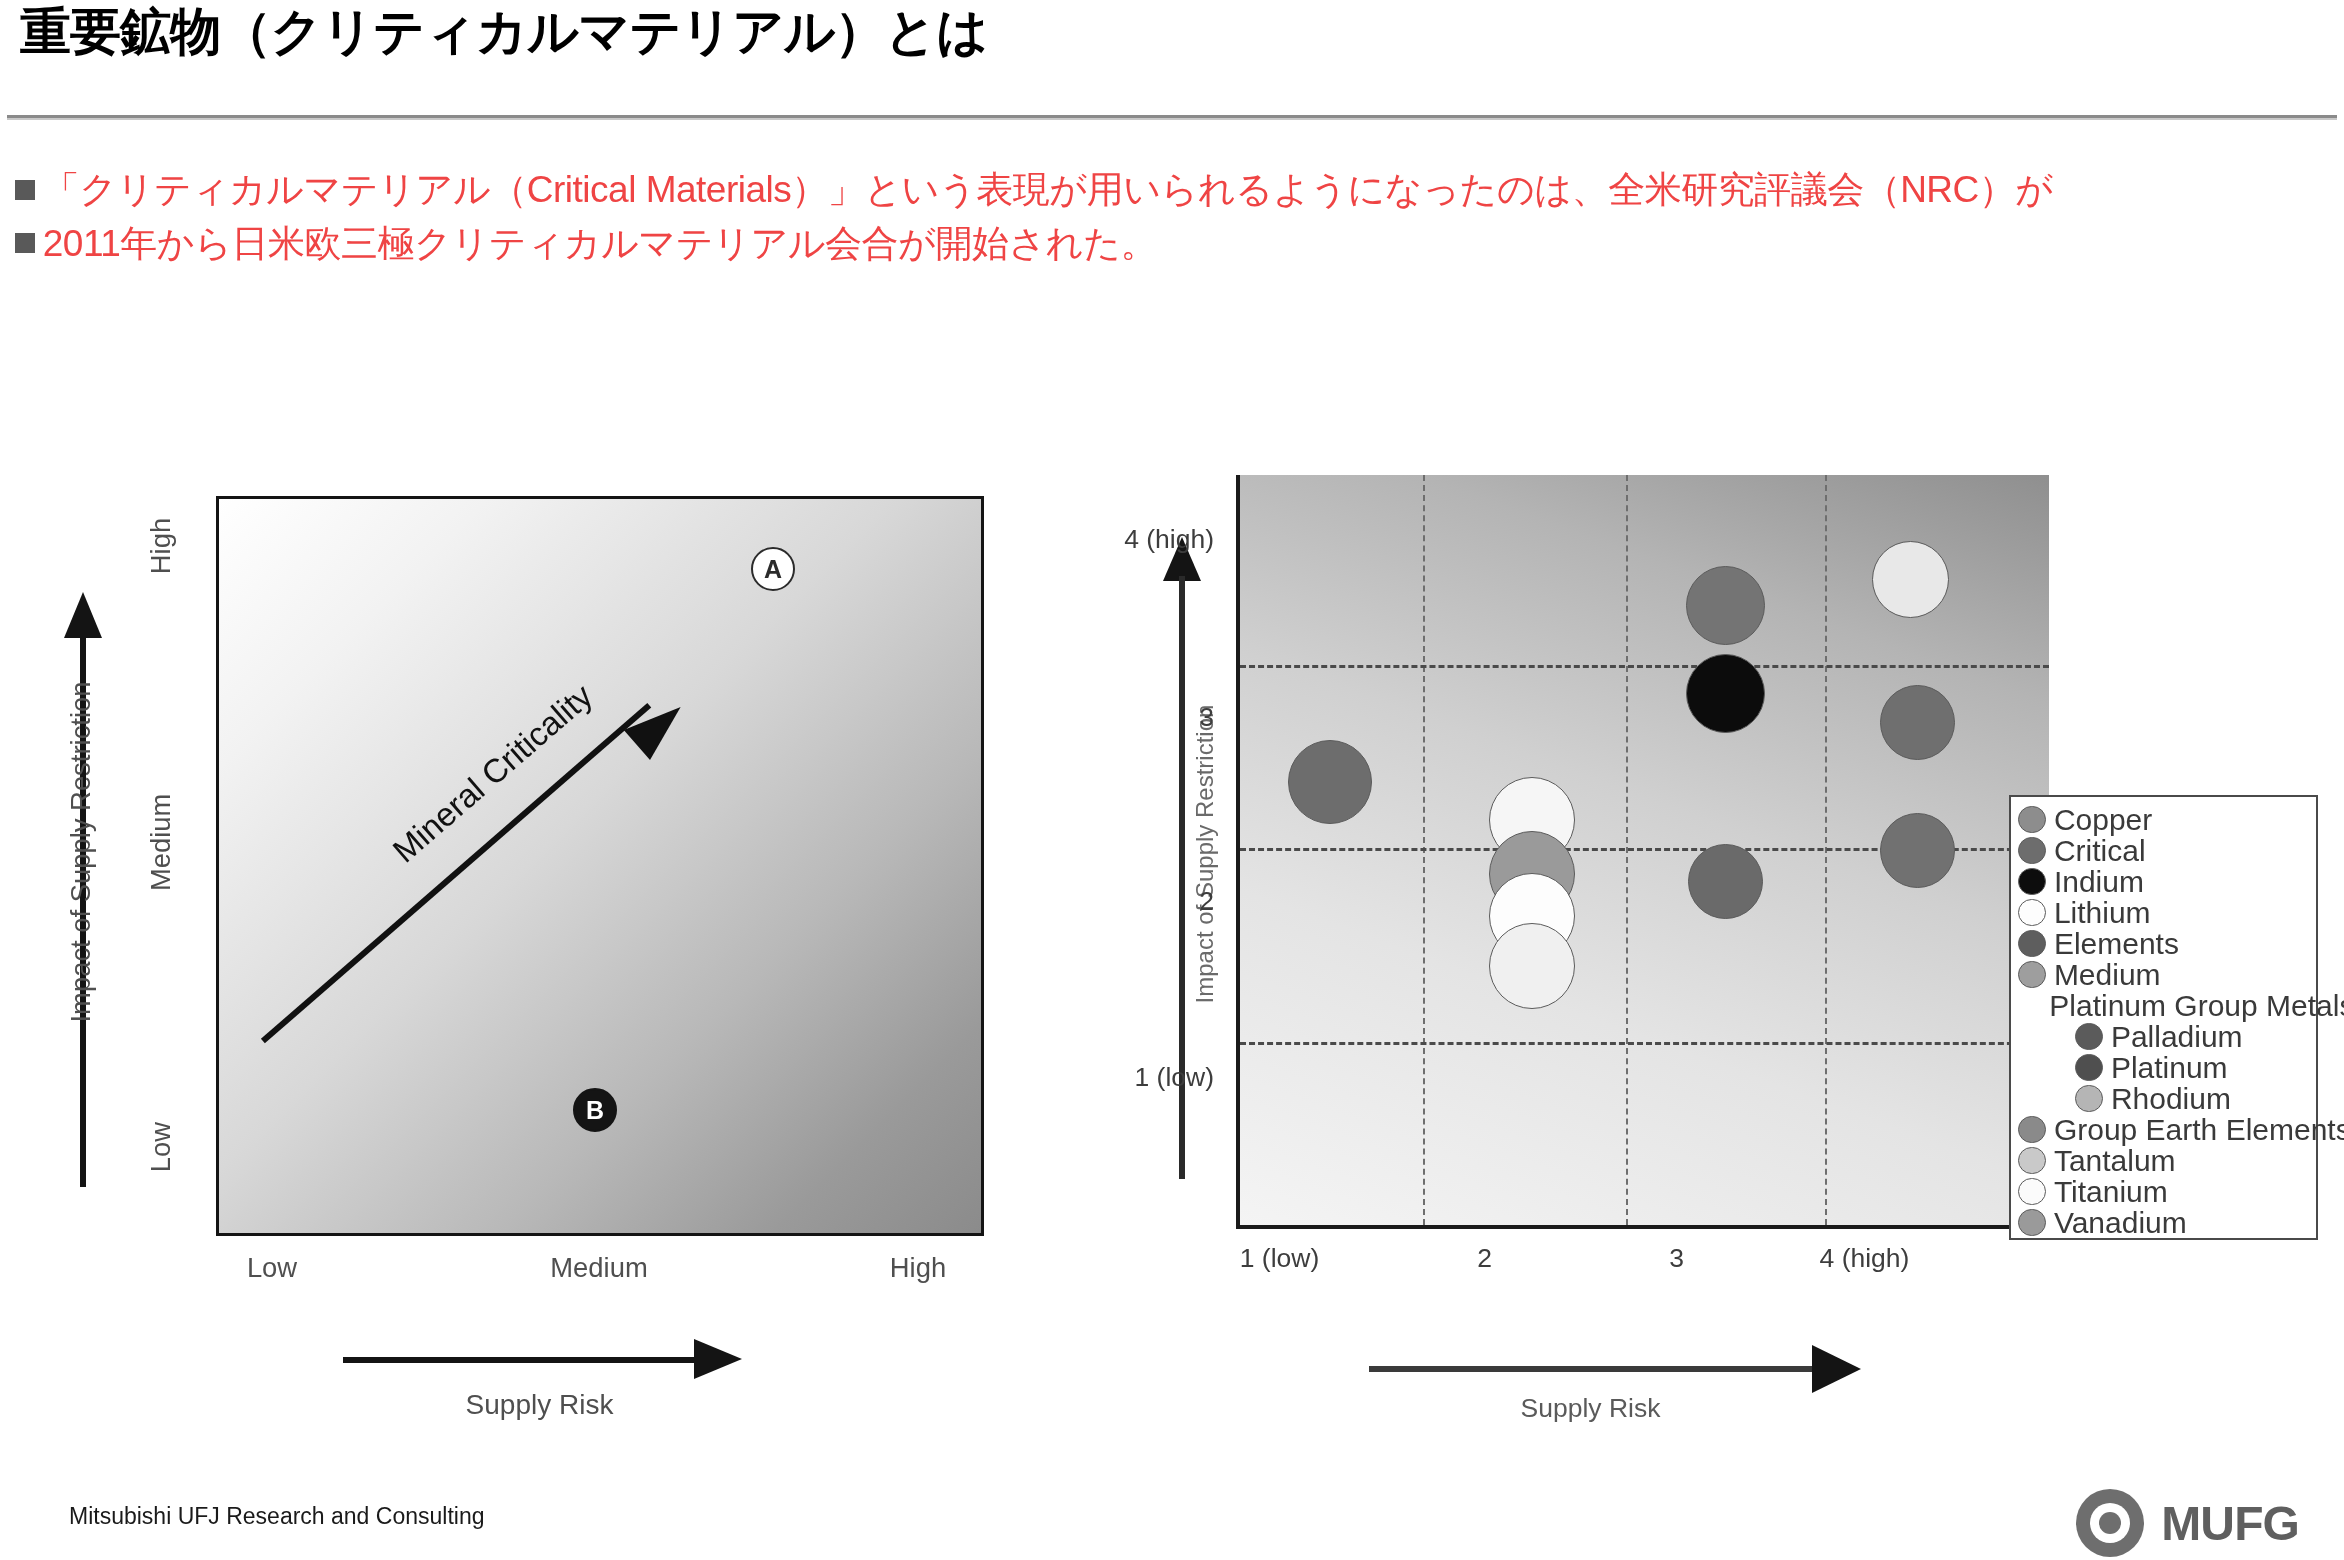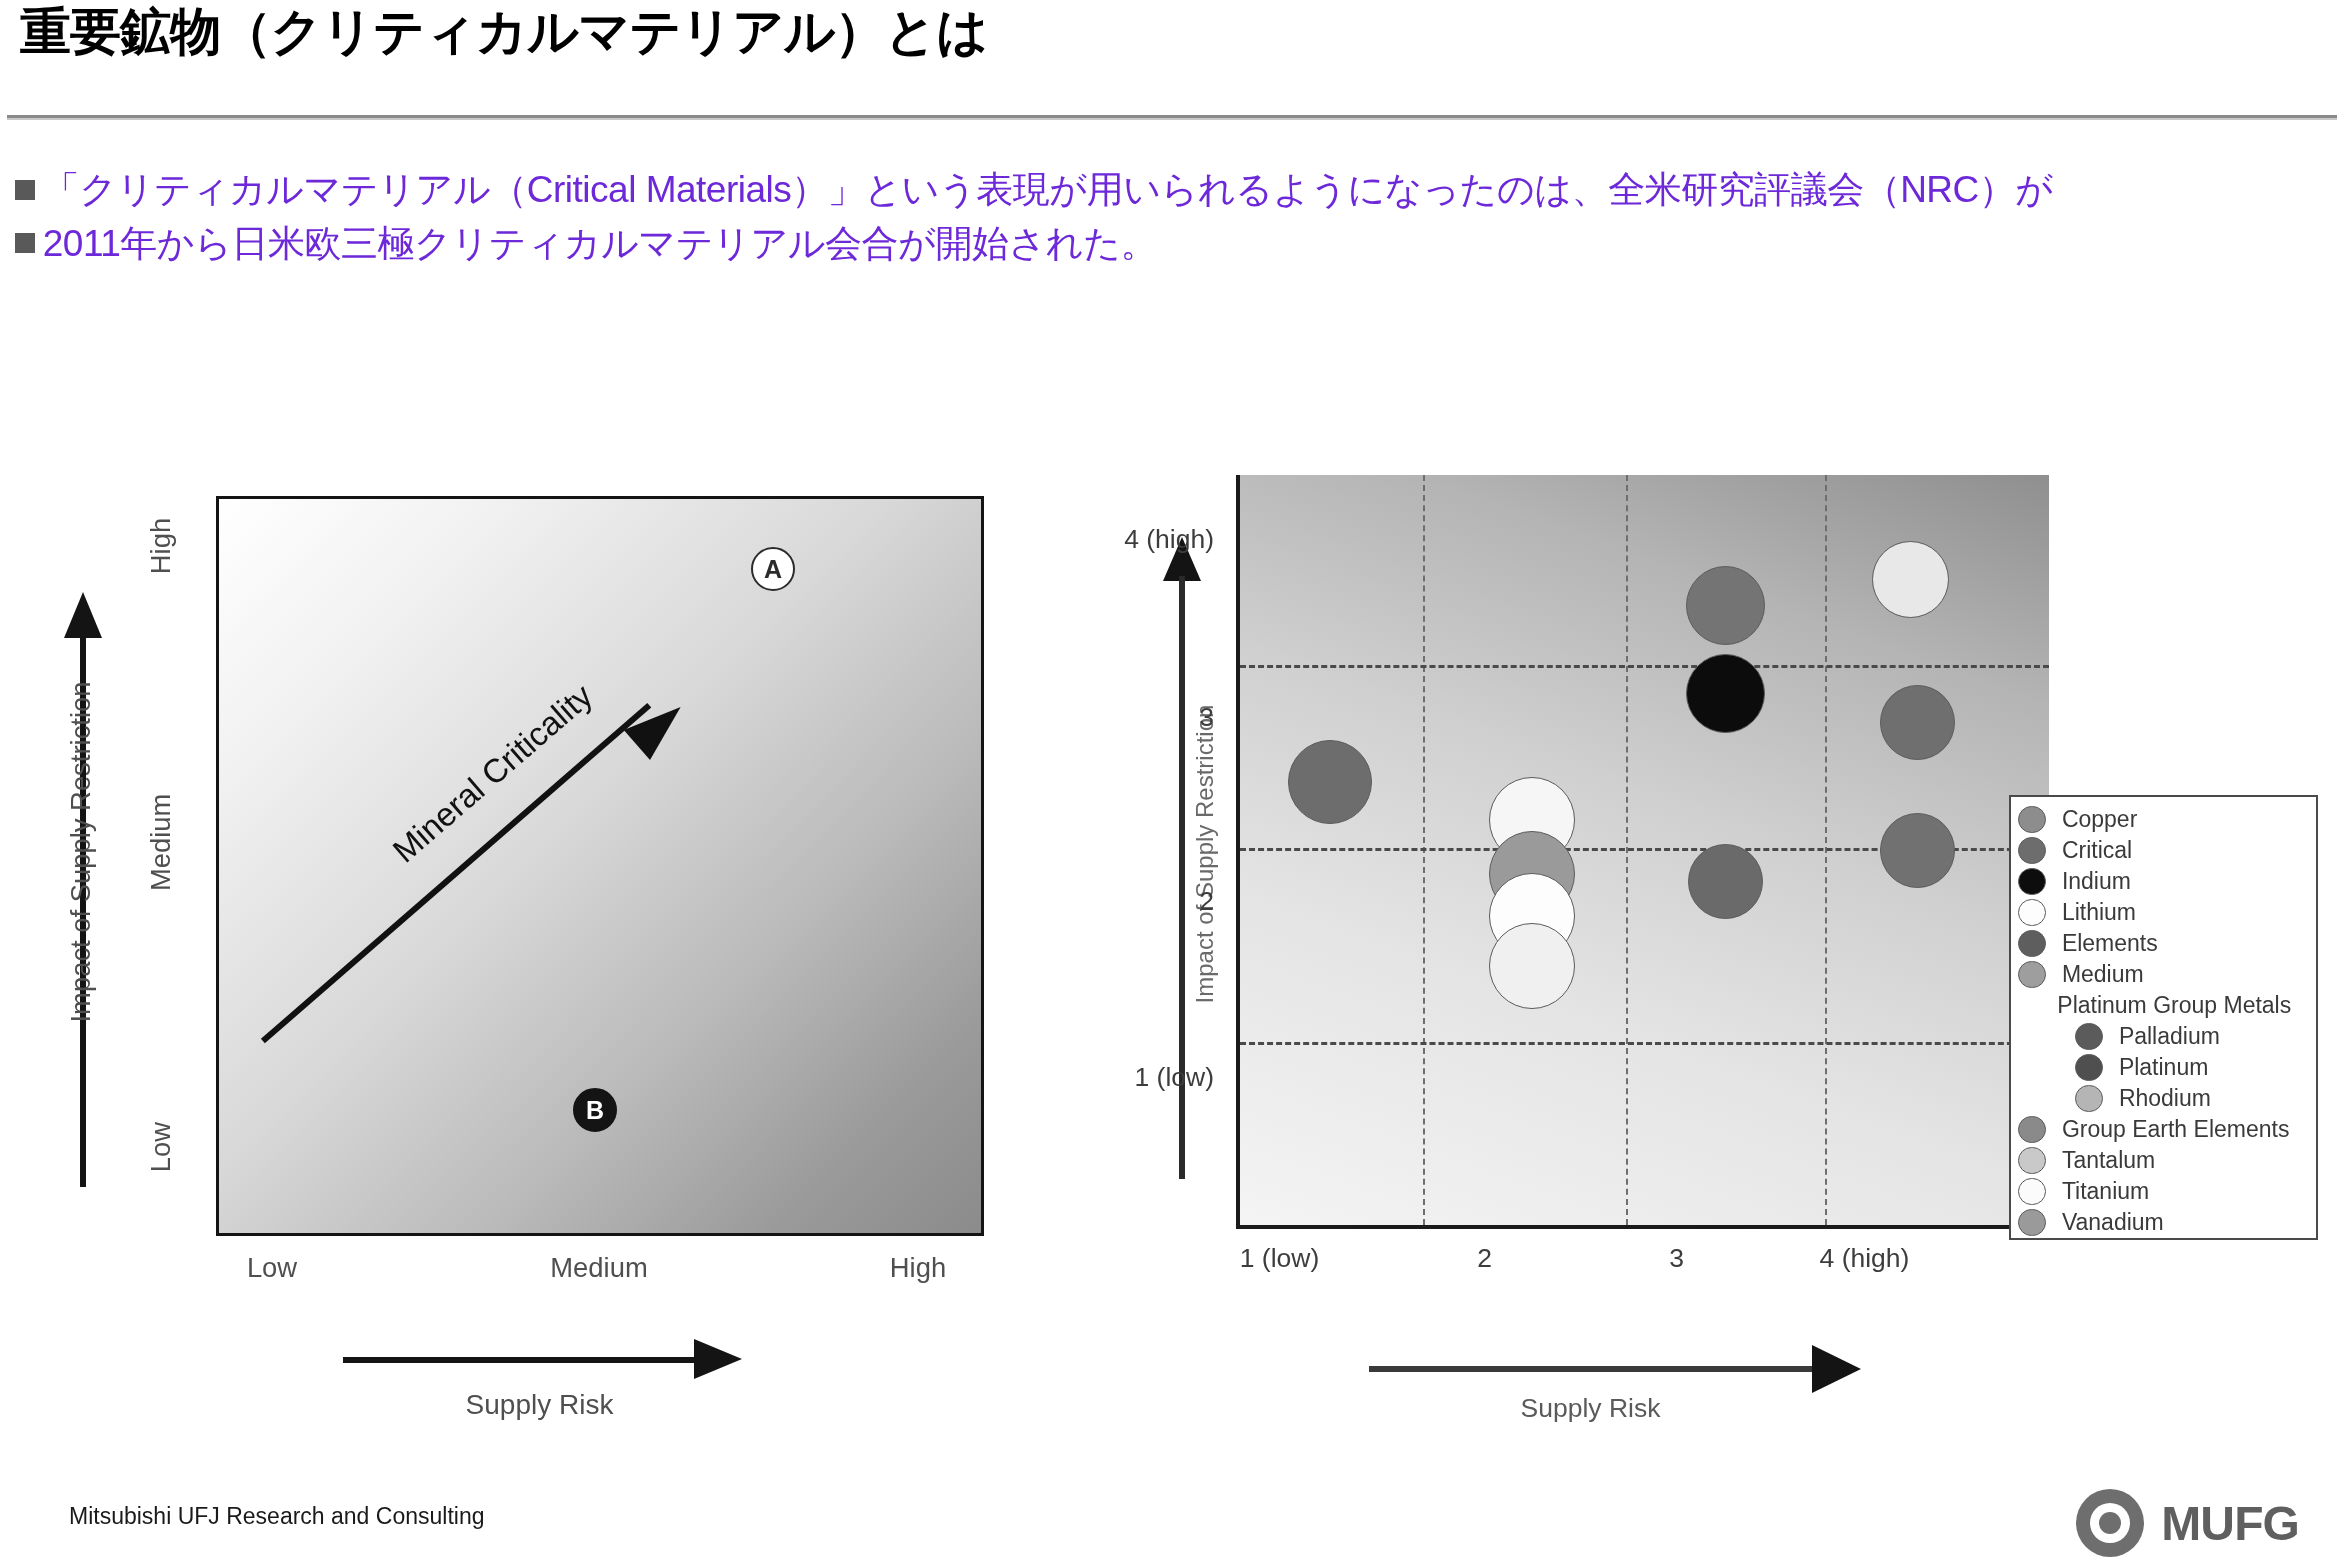--- a/index.html
+++ b/index.html
@@ -69,21 +69,21 @@
     height: 20px;
     background: #595959;
     margin-top: 13.7px;
     margin-right: 8.2px;
   }
 
   .bullet-body {
     flex: 1 1 auto;
     font-size: 37px;
     line-height: 1.30;
-    color: #6d28d9;
+    color: #ef4444;
     letter-spacing: -0.5px;
   }
 
   .bullet-line { white-space: nowrap; }
   .bullet-line + .bullet-line { margin-top: 1.8px; }
 
   
   .charts {
     position: absolute;
     left: 0;
@@ -385,25 +385,24 @@
   .legend-item.indent { padding-left: 57px; }
   .legend-item.group-head { padding-left: 31px; }
   .legend-swatch {
     flex: 0 0 auto;
     width: 27.4px; height: 27.4px;
     border-radius: 50%;
     border: 1.8px solid #5a5a5a;
     margin-right: 8.2px;
   }
   .legend-text {
-    font-size: 23px;
+    font-size: 30px;
     color: #3a3a3a;
     white-space: nowrap;
     line-height: 1;
-    margin-left: 8px;
   }
 
   
   .footer-text {
     position: absolute;
     left: 69px;
     top: 1503px;
     font-size: 23px;
     color: #1a1a1a;
   }

